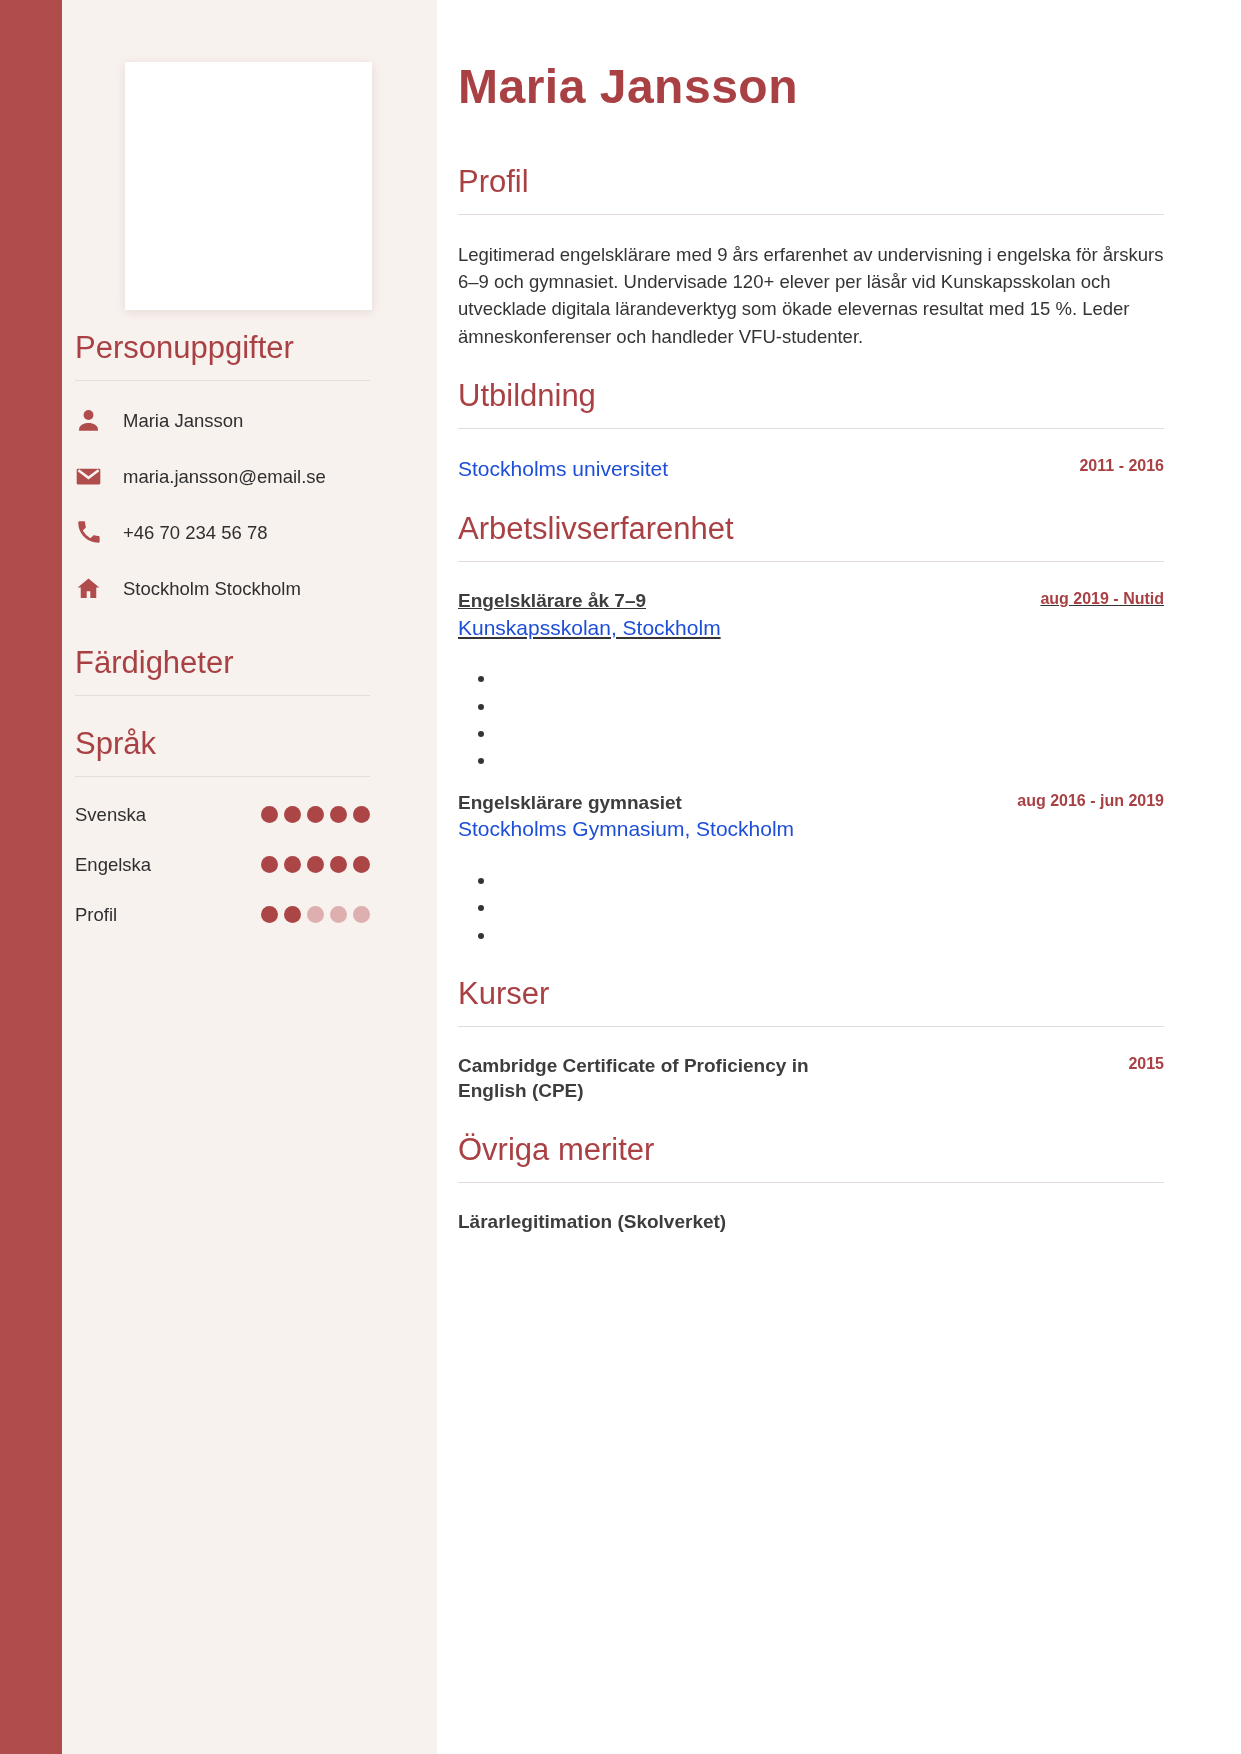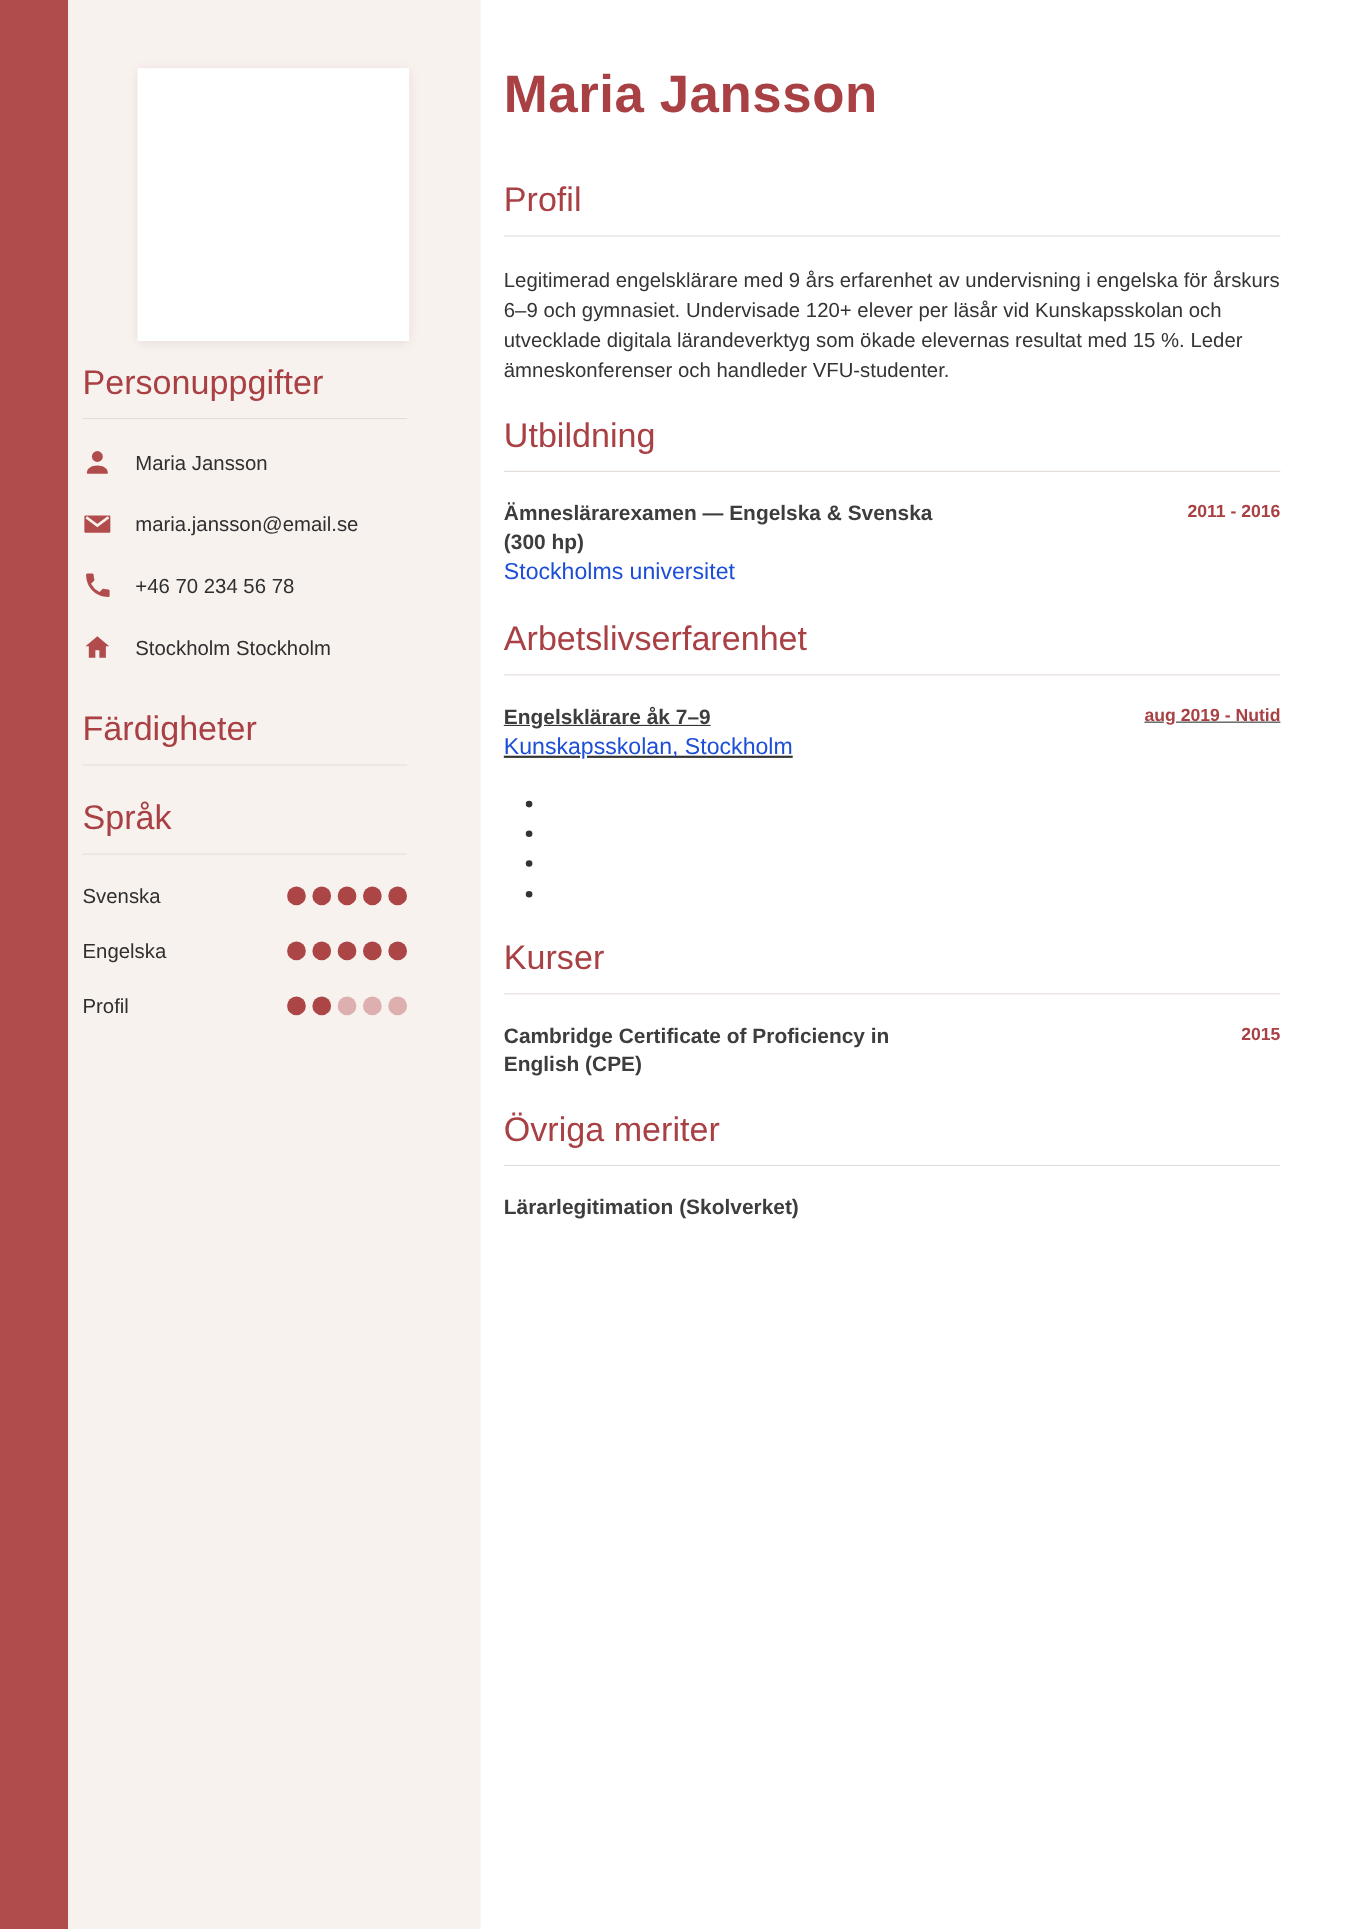--- a/index.html
+++ b/index.html
@@ -162,21 +162,20 @@
       <h2 class="sec-h">Profil</h2>
       <hr class="rule">
       <p class="body-text">Legitimerad engelsklärare med 9 års erfarenhet av undervisning i engelska för årskurs 6–9 och gymnasiet. Undervisade 120+ elever per läsår vid Kunskapsskolan och utvecklade digitala lärandeverktyg som ökade elevernas resultat med 15 %. Leder ämneskonferenser och handleder VFU-studenter.</p>
     </section>
 
     <section class="m-sec">
       <h2 class="sec-h">Utbildning</h2>
       <hr class="rule">
       <div class="entry">
           <div class="entry-l">
-            <div class="e-title">Ämneslärarexamen — Engelska &amp; Svenska (300 hp)</div>
             <div class="e-sub">Stockholms universitet</div>
           </div>
           <div class="e-date">2011 - 2016</div>
         </div>
     </section>
 
     <section class="m-sec">
       <h2 class="sec-h">Arbetslivserfarenhet</h2>
       <hr class="rule">
       <div class="job">
@@ -187,20 +186,34 @@
             </div>
             <div class="e-date">aug 2019 - Nutid</div>
           </div>
           <ul class="bullets">
             <li></li>
             <li></li>
             <li></li>
             <li></li>
           </ul>
         </div>
+        <div class="job">
+          <div class="entry" style="margin-top:0;">
+            <div class="entry-l">
+              <div class="e-title">Engelsklärare gymnasiet</div>
+              <div class="e-sub">Stockholms Gymnasium, Stockholm</div>
+            </div>
+            <div class="e-date">aug 2016 - jun 2019</div>
+          </div>
+          <ul class="bullets">
+            <li></li>
+            <li></li>
+            <li></li>
+          </ul>
+        </div>
     </section>
 
     <section class="m-sec">
       <h2 class="sec-h">Kurser</h2>
       <hr class="rule">
       <div class="entry">
           <div class="entry-l">
             <div class="e-title">Cambridge Certificate of Proficiency in English (CPE)</div>
           </div>
           <div class="e-date">2015</div>

